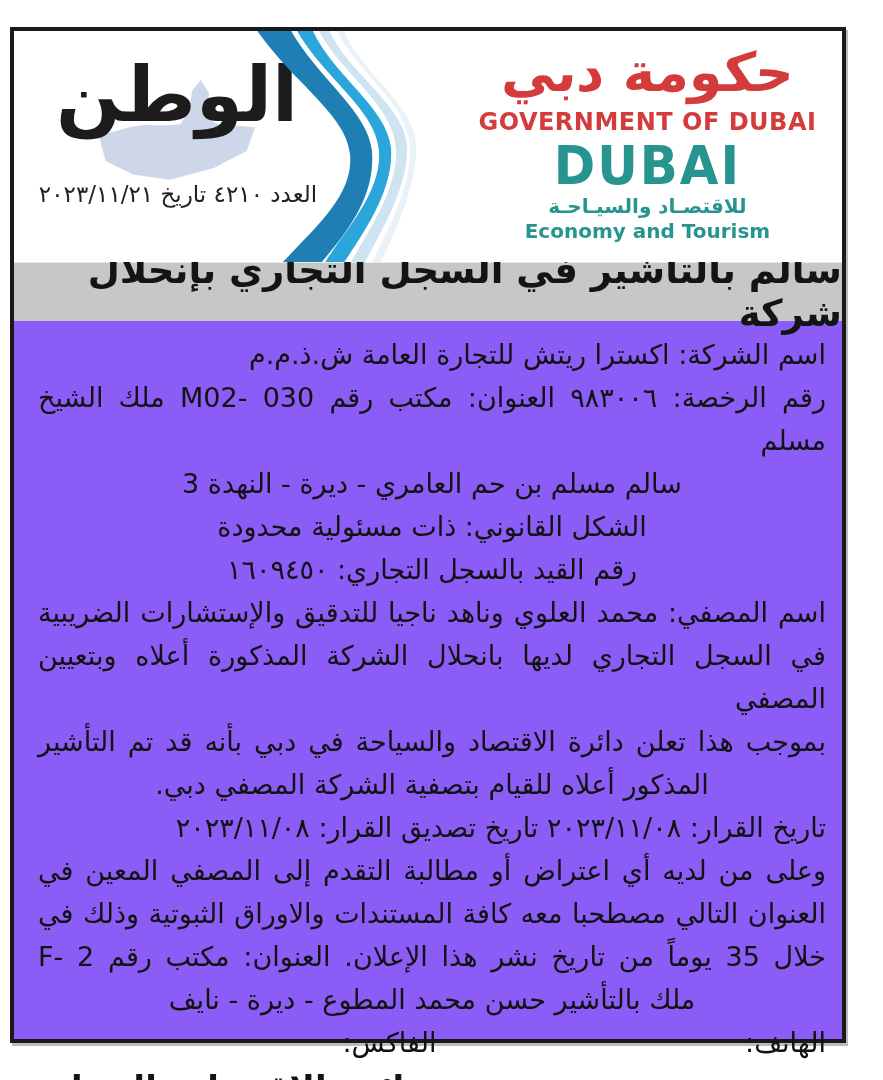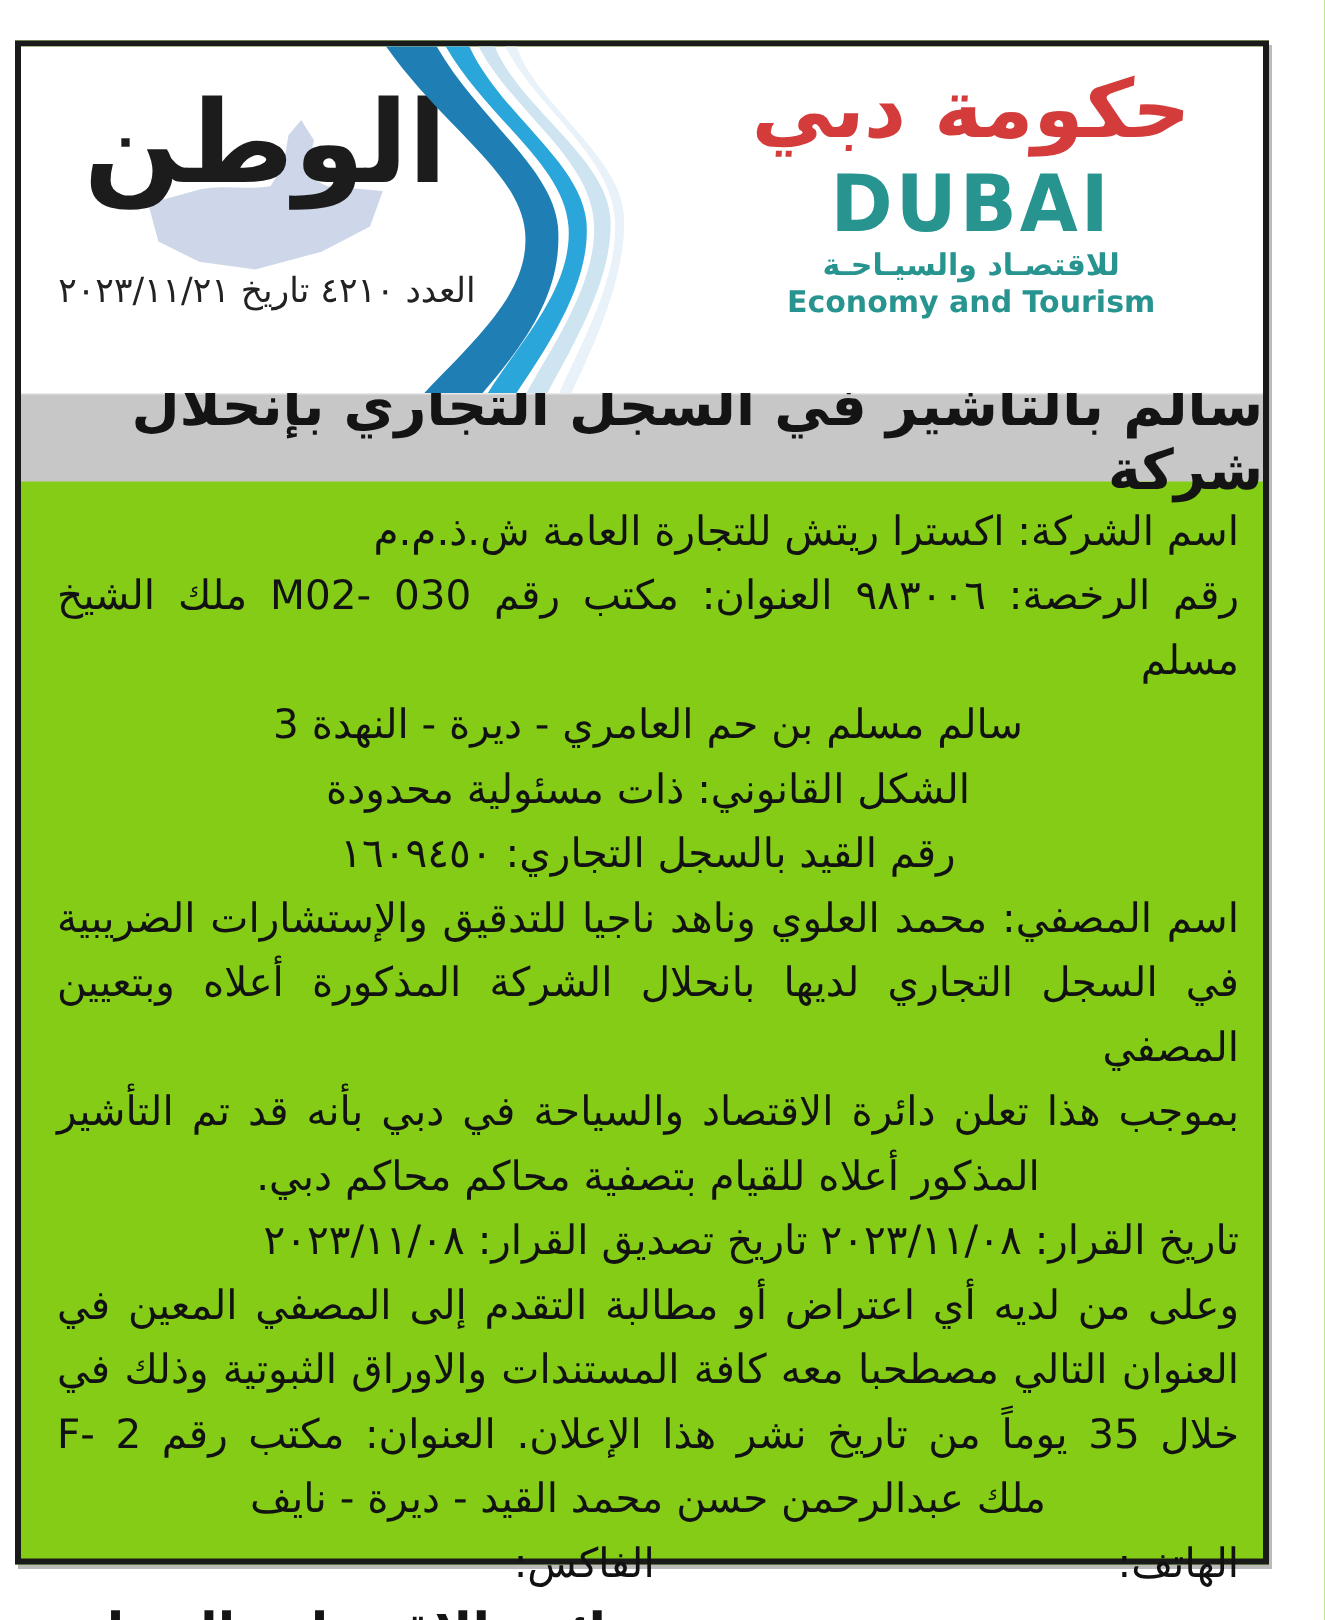--- a/index.html
+++ b/index.html
@@ -3,21 +3,21 @@
 <meta charset="utf-8">
 <style>
   html,body{margin:0;padding:0;}
   body{
     width:883px;height:1080px;position:relative;background:#ffffff;
     font-family:"DejaVu Sans","Liberation Sans",sans-serif;color:#111;
     overflow:hidden;
   }
   .ad-frame{
     position:absolute;left:10px;top:27px;width:836px;height:1016px;
-    border:4px solid #1a1a1a;box-sizing:border-box;background:#84cc16;
+    border:4px solid #1a1a1a;box-sizing:border-box;background:#8b5cf6;
     box-shadow:2px 3px 0 rgba(60,60,60,.35);
   }
   
   .top-section{position:relative;height:231px;overflow:hidden;background:#fff;}
   .watan-block{position:absolute;left:0;top:0;width:52%;height:100%;}
   .map-watermark{position:absolute;left:78px;top:44px;width:170px;height:135px;opacity:.85;}
   .watan-title{
     position:absolute;left:38px;top:22px;width:250px;text-align:center;
     font-size:76px;font-weight:bold;color:#1c1c1c;line-height:1.1;
     letter-spacing:-2px;
@@ -88,45 +88,46 @@
       <path d="M70,0 C98,50 150,80 153,122 C156,164 118,202 98,235 L117,235 C139,202 168,160 165,119
                C161,78 106,46 86,0 Z" fill="#2ba6da"></path>
       <path d="M92,0 C114,44 168,76 170,120 C172,162 139,206 124,235 L138,235 C154,204 183,158 181,117
                C179,76 119,42 103,0 Z" fill="#cfe4f1"></path>
       <path d="M110,0 C128,40 182,74 184,118 C186,160 158,206 146,235 L154,235 C168,205 192,156 190,115
                C188,74 128,38 118,0 Z" fill="#e9f2f9"></path>
     </svg>
 
     <div class="gov-block">
       <div class="gov-calligraphy" style="color:#d43c3c;">حكومة دبي</div>
+      <div class="gov-en" style="color:#d43c3c;">GOVERNMENT OF DUBAI</div>
       <div class="dubai-wordmark" style="color:#27948f;">DUBAI</div>
       <div class="det-ar" style="color:#27948f;">للاقتصـاد والسيـاحـة</div>
       <div class="det-en" style="color:#27948f;">Economy and Tourism</div>
     </div>
   </div>
 
   <div class="header-bar">
     <div class="title">سالم بالتأشير في السجل التجاري بإنحلال شركة</div>
   </div>
 
   <div class="notice-body">
       <div class="line l-right">اسم الشركة: اكسترا ريتش للتجارة العامة ش.ذ.م.م</div>
       <div class="line l-justify">رقم الرخصة: ٩٨٣٠٠٦ العنوان: مكتب رقم 030 -M02 ملك الشيخ مسلم</div>
       <div class="line l-center">سالم مسلم بن حم العامري - ديرة - النهدة 3</div>
       <div class="line l-center">الشكل القانوني: ذات مسئولية محدودة</div>
       <div class="line l-center">رقم القيد بالسجل التجاري: ١٦٠٩٤٥٠</div>
       <div class="line l-justify">اسم المصفي: محمد العلوي وناهد ناجيا للتدقيق والإستشارات الضريبية</div>
       <div class="line l-justify">في السجل التجاري لديها بانحلال الشركة المذكورة أعلاه وبتعيين المصفي</div>
       <div class="line l-justify">بموجب هذا تعلن دائرة الاقتصاد والسياحة في دبي بأنه قد تم التأشير</div>
-      <div class="line l-center">المذكور أعلاه للقيام بتصفية محاكم محاكم دبي.</div>
+      <div class="line l-center">المذكور أعلاه للقيام بتصفية الشركة المصفي دبي.</div>
       <div class="line l-right">تاريخ القرار: ٢٠٢٣/١١/٠٨ تاريخ تصديق القرار: ٢٠٢٣/١١/٠٨</div>
       <div class="line l-justify">وعلى من لديه أي اعتراض أو مطالبة التقدم إلى المصفي المعين في</div>
       <div class="line l-justify">العنوان التالي مصطحبا معه كافة المستندات والاوراق الثبوتية وذلك في</div>
       <div class="line l-justify">خلال 35 يوماً من تاريخ نشر هذا الإعلان.  العنوان: مكتب رقم 2 -F</div>
-      <div class="line l-center">ملك عبدالرحمن حسن محمد القيد - ديرة - نايف</div>
+      <div class="line l-center">ملك بالتأشير حسن محمد المطوع - ديرة - نايف</div>
     </div>
 
   <div class="contact-row">
     <span class="phone">الهاتف:</span>
     <span class="fax">الفاكس:</span>
   </div>
 
   <div class="dept-footer">دائرة الاقتصاد والسياحة</div>
 
 </div>

